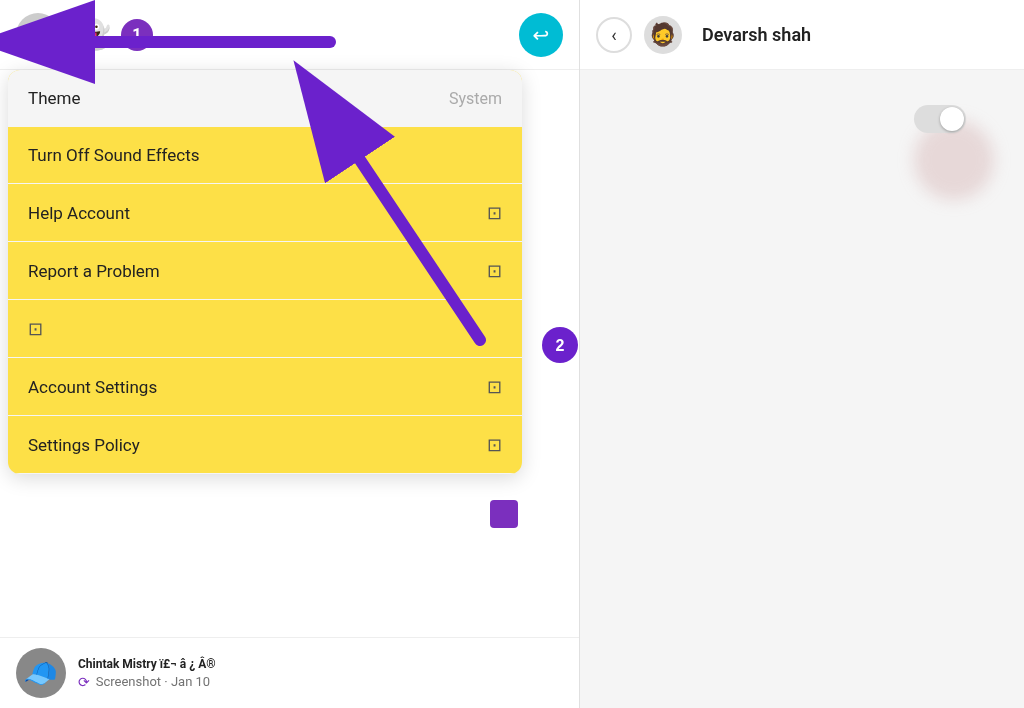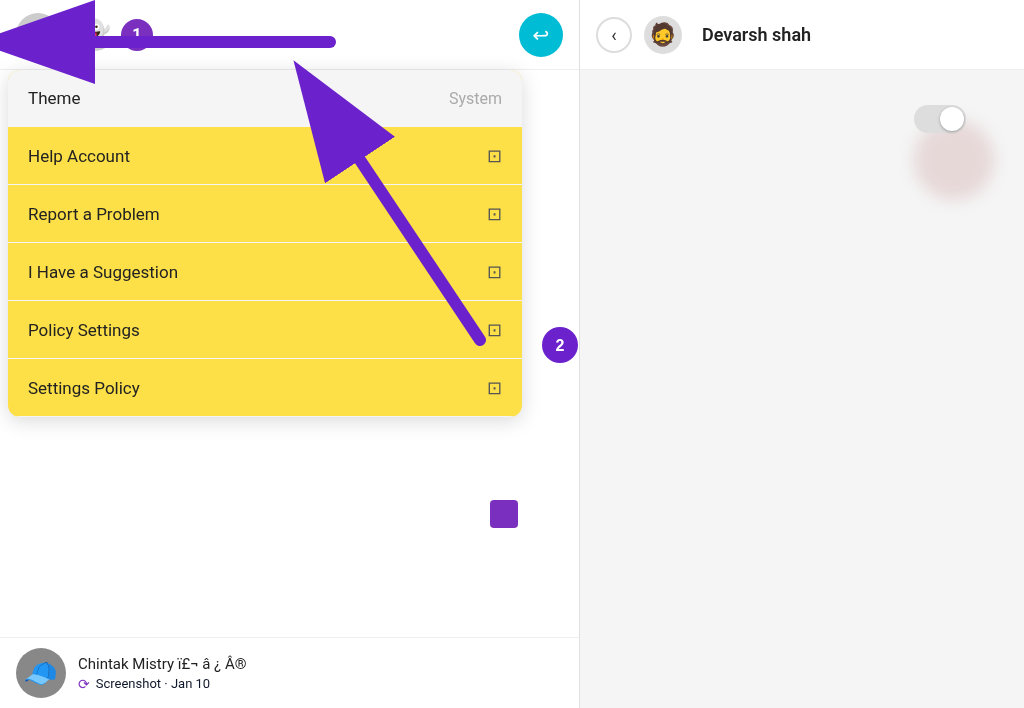--- a/index.html
+++ b/index.html
@@ -187,40 +187,40 @@
 
     .list-avatar-emoji {
       font-size: 28px;
     }
 
     .list-content {
       margin-left: 12px;
     }
 
     .list-name {
-      font-size: 15px;
-      font-weight: 400;
+      font-size: 12px;
+      font-weight: 700;
       color: #222;
     }
 
     .list-sub {
       display: flex;
       align-items: center;
       gap: 6px;
       margin-top: 3px;
     }
 
     .snap-icon {
       color: #7B2FBE;
       font-size: 14px;
     }
 
     .list-sub-text {
       font-size: 13px;
-      color: #0f172a;
+      color: #737373;
     }
 
     
     .purple-square {
       position: absolute;
       bottom: 180px;
       left: 490px;
       width: 28px;
       height: 28px;
       background: #7B2FBE;
@@ -354,39 +354,41 @@
       </div>
     </div>
 
     <div class="dropdown-menu">
 
       <div class="menu-item theme-item">
         <span class="theme-label">Theme</span>
         <span class="theme-value">System</span>
       </div>
 
+      <div class="menu-item">
+        <span>Turn Off Sound Effects</span>
+      </div>
 
 
       <div class="menu-item">
         <span>Help Account</span>
         <span class="ext-icon">⊡</span>
       </div>
 
       <div class="menu-item">
         <span>Report a Problem</span>
         <span class="ext-icon">⊡</span>
       </div>
 
       <div class="menu-item">
-        <span>I Have a Suggestion</span>
         <span class="ext-icon">⊡</span>
       </div>
 
       <div class="menu-item">
-        <span>Policy Settings</span>
+        <span>Account Settings</span>
         <span class="ext-icon">⊡</span>
       </div>
 
       <div class="menu-item">
         <span>Settings Policy</span>
         <span class="ext-icon">⊡</span>
       </div>
 
     </div>
 

